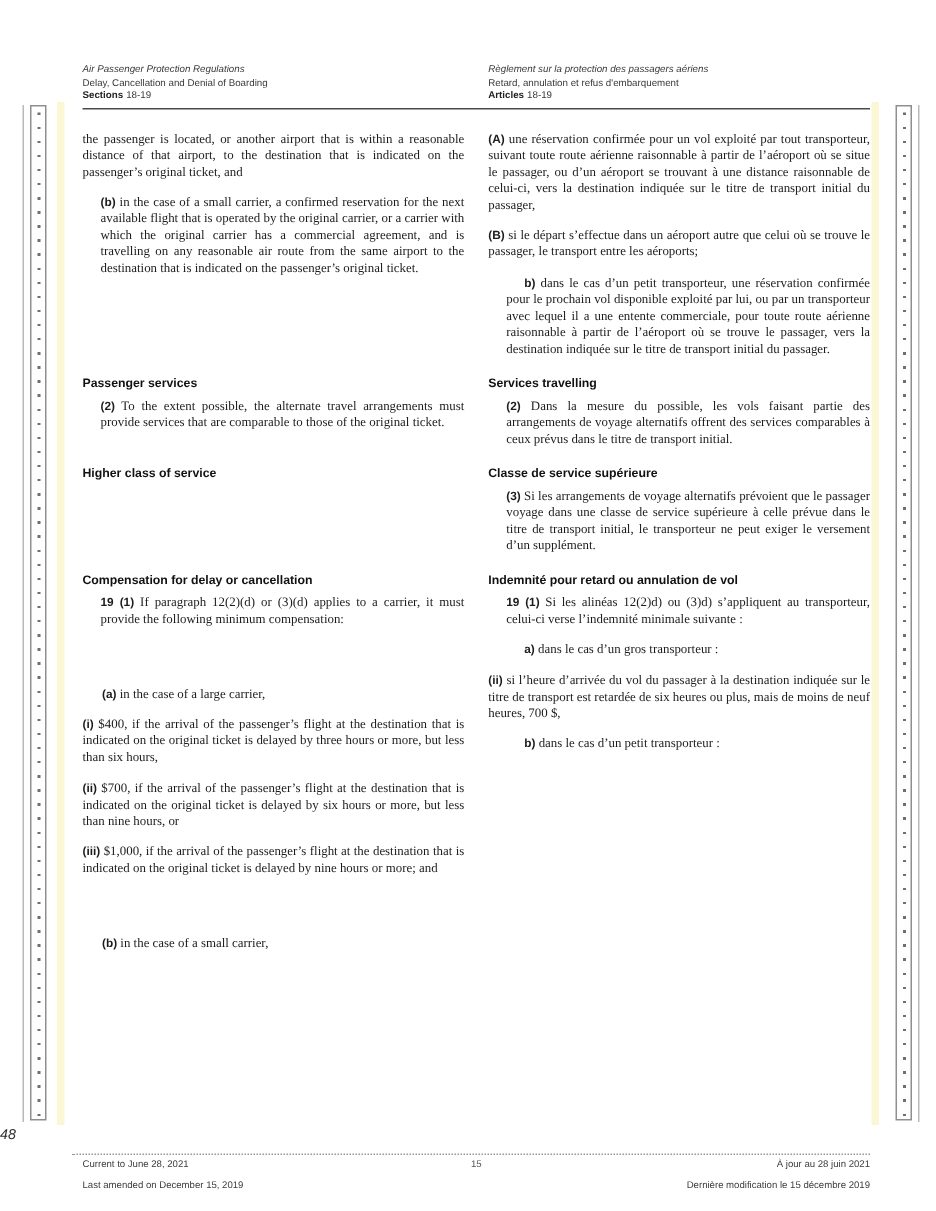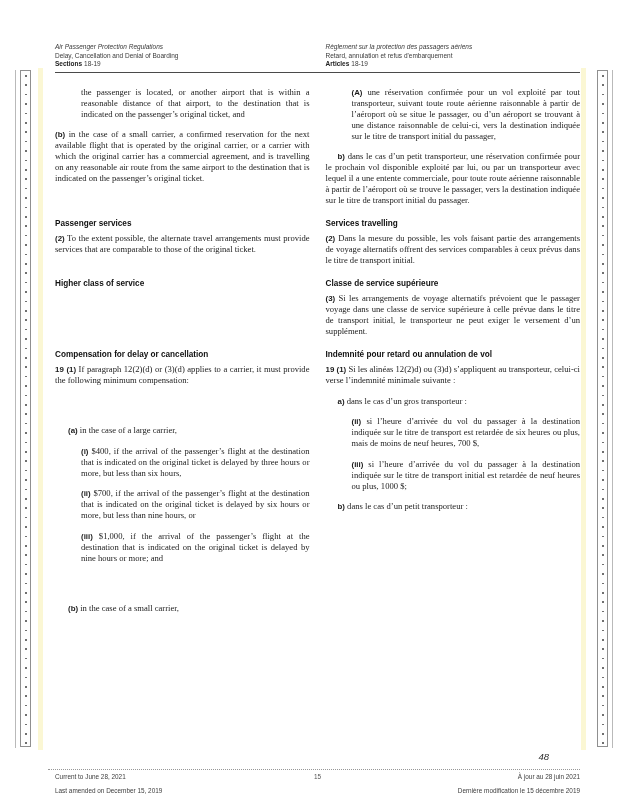--- a/index.html
+++ b/index.html
@@ -29,25 +29,25 @@
   .hdr .rng { margin-left:2px; }
   .hdr-rule { border-top:1px solid #4a4a4a; margin-top:3px; }
   
   .sections { margin-top:14px; }
   .sec-row { display:grid; grid-template-columns:1fr 1fr; column-gap:16px; }
   .sec-cell { font-size:8.6px; line-height:11px; text-align:justify; }
   .mh { font-family:"Liberation Sans", sans-serif; font-weight:bold; font-size:8.2px;
         margin:12px 0 4px; text-align:left; color:#111; }
   p.para { margin-bottom:9.5px; }
   p.para:last-child { margin-bottom:0; }
-  .ind0 { margin-left:0; } .ind1 { margin-left:13px;margin-top:39px; } .ind2 { margin-left:26px; }
+  .ind0 { margin-left:12px; } .ind1 { margin-left:13px;margin-top:39px; } .ind2 { }
   .ti { text-indent:12px; }
   .mk { font-family:"Liberation Sans", sans-serif; font-weight:bold; font-size:7.9px; }
   
-  .pagenum { position:absolute; top:751px; left:0; width:549px; text-align:right;
+  .pagenum { position:absolute; top:751px; left:0; width:549px; text-align:left;
     font-family:"Liberation Sans", sans-serif; font-size:9.5px; color:#2d2d2d;font-style:italic; }
   .footer-rule { position:absolute; left:48px; width:532px; top:769px; border-top:1px dotted #979797; }
   .footer-row { position:absolute; left:55px; width:525px; display:flex;
     font-family:"Liberation Sans", sans-serif; font-size:6.4px; color:#3d3d3d; }
   .footer-row.r1 { top:773px; }
   .footer-row.r2 { top:787px; }
   .footer-row .l { flex:1; text-align:left; }
   .footer-row .c { flex:1; text-align:center; color:#555; }
   .footer-row .r { flex:1; text-align:right; }
 </style>
@@ -84,20 +84,21 @@
     <div class="hdr-rule"></div>
 
     <div class="sections">
         <div class="sec-row">
           <div class="sec-cell">
             <p class="para ind2"><span>the passenger is located, or another airport that is within a reasonable distance of that airport, to the destination that is indicated on the passenger’s original ticket, and</span></p>
             <p class="para ind0"><b class="mk">(b)</b> <span>in the case of a small carrier, a confirmed reservation for the next available flight that is operated by the original carrier, or a carrier with which the original carrier has a commercial agreement, and is travelling on any reasonable air route from the same airport to the destination that is indicated on the passenger’s original ticket.</span></p>
           </div>
           <div class="sec-cell">
             <p class="para ind2"><b class="mk">(A)</b> <span>une réservation confirmée pour un vol exploité par tout transporteur, suivant toute route aérienne raisonnable à partir de l’aéroport où se situe le passager, ou d’un aéroport se trouvant à une distance raisonnable de celui-ci, vers la destination indiquée sur le titre de transport initial du passager,</span></p>
+            <p class="para ind2"><b class="mk">(B)</b> <span>si le départ s’effectue dans un aéroport autre que celui où se trouve le passager, le transport entre les aéroports;</span></p>
             <p class="para ind0 ti"><b class="mk">b)</b> <span>dans le cas d’un petit transporteur, une réservation confirmée pour le prochain vol disponible exploité par lui, ou par un transporteur avec lequel il a une entente commerciale, pour toute route aérienne raisonnable à partir de l’aéroport où se trouve le passager, vers la destination indiquée sur le titre de transport initial du passager.</span></p>
           </div>
         </div>
         <div class="sec-row">
           <div class="sec-cell">
             <div class="mh">Passenger services</div>
             <p class="para ind0"><b class="mk">(2)</b> <span>To the extent possible, the alternate travel arrangements must provide services that are comparable to those of the original ticket.</span></p>
           </div>
           <div class="sec-cell">
             <div class="mh">Services travelling</div>
@@ -121,21 +122,20 @@
             <p class="para ind2"><b class="mk">(i)</b> <span>$400, if the arrival of the passenger’s flight at the destination that is indicated on the original ticket is delayed by three hours or more, but less than six hours,</span></p>
             <p class="para ind2"><b class="mk">(ii)</b> <span>$700, if the arrival of the passenger’s flight at the destination that is indicated on the original ticket is delayed by six hours or more, but less than nine hours, or</span></p>
             <p class="para ind2"><b class="mk">(iii)</b> <span>$1,000, if the arrival of the passenger’s flight at the destination that is indicated on the original ticket is delayed by nine hours or more; and</span></p>
             <p class="para ind1"><b class="mk">(b)</b> <span>in the case of a small carrier,</span></p>
           </div>
           <div class="sec-cell">
             <div class="mh">Indemnité pour retard ou annulation de vol</div>
             <p class="para ind0"><b class="mk">19 (1)</b> <span>Si les alinéas 12(2)d) ou (3)d) s’appliquent au transporteur, celui-ci verse l’indemnité minimale suivante :</span></p>
             <p class="para ind0 ti"><b class="mk">a)</b> <span>dans le cas d’un gros transporteur :</span></p>
             <p class="para ind2"><b class="mk">(ii)</b> <span>si l’heure d’arrivée du vol du passager à la destination indiquée sur le titre de transport est retardée de six heures ou plus, mais de moins de neuf heures, 700 $,</span></p>
-            <p class="para ind2"><b class="mk">(iii)</b> <span>si l’heure d’arrivée du vol du passager à la destination indiquée sur le titre de transport initial est retardée de neuf heures ou plus, 1000 $;</span></p>
             <p class="para ind0 ti"><b class="mk">b)</b> <span>dans le cas d’un petit transporteur :</span></p>
           </div>
         </div>
       </div>
   </div>
 
   <div class="pagenum">48</div>
   <div class="footer-rule"></div>
   <div class="footer-row r1">
     <span class="l">Current to June 28, 2021</span>

